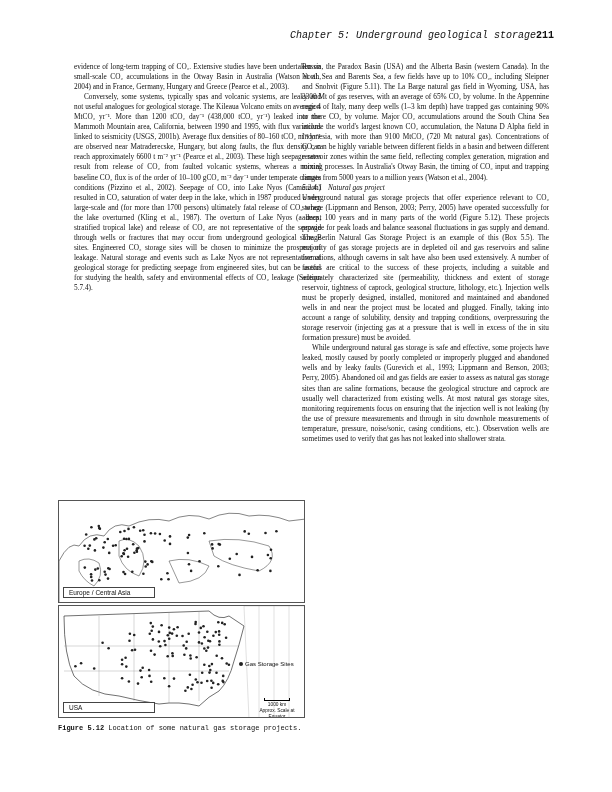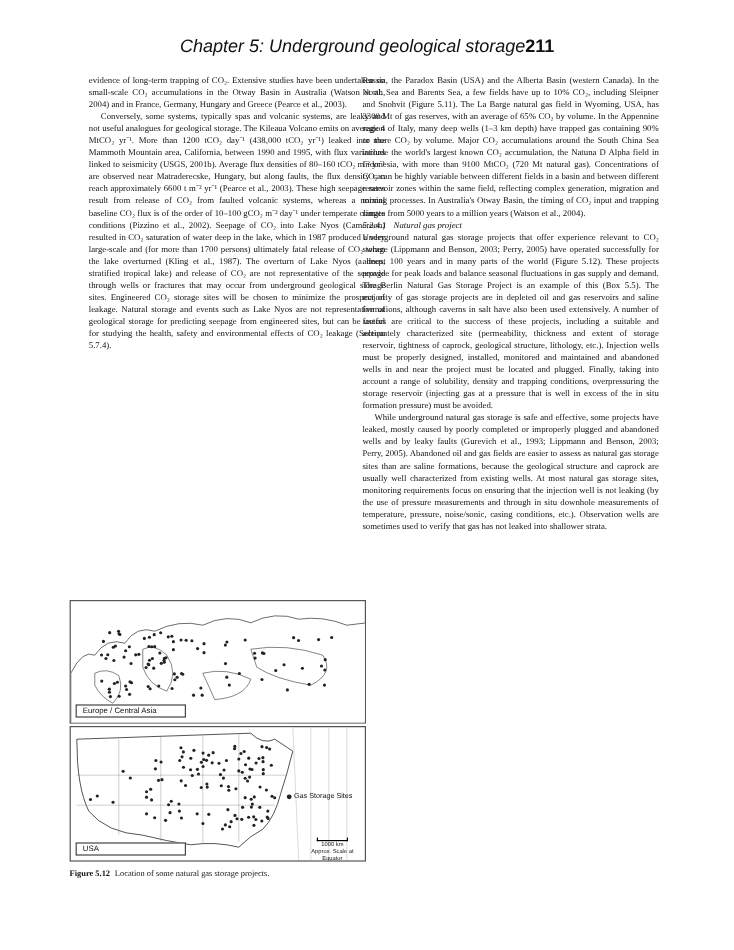--- a/index.html
+++ b/index.html
@@ -1,38 +1,38 @@
 <!DOCTYPE html>
 <html><head>
 <meta charset="utf-8">
 <style>
   html, body { margin: 0; padding: 0; background: #ffffff; }
   body { width: 612px; height: 792px; position: relative; overflow: hidden; color: #111; }
-  .hdr { position: absolute; left: 58px; right: 58px; top: 30px; height: 14px; display: flex; justify-content: center; font-family: Liberation Sans, sans-serif; font-size: 15px; }
+  .hdr { position: absolute; left: 58px; right: 58px; top: 30px; height: 14px; display: flex; justify-content: flex-end; font-family: Liberation Mono, monospace; font-size: 10px; }
   .hdr-title { font-style: italic; }
   .hdr-page { font-weight: bold; }
   .col { position: absolute; top: 62px; width: 247px; font-family: "Liberation Serif", serif; font-size: 7.3px; line-height: 10.05px; text-align: justify; hyphens: auto; }
   .col p { margin: 0; text-indent: 10px; }
   .col p.noindent { text-indent: 0; }
   .colL { left: 58px; margin-left: 16px; }
   .colR { left: 302px; }
   .sec { font-weight: bold; font-style: italic; margin: 8px 0 10px 0; text-indent: 0 !important; }
   .sec .num { display: inline-block; width: 44px; }
   .subsec { font-style: italic; margin: 6px 0 2px 0; text-indent: 0 !important; }
   .subsec .num { display: inline-block; width: 26px; }
   .figure { position: absolute; left: 58px; top: 500px; width: 247px; height: 218px; }
   .map { position: absolute; left: 0; width: 247px; border: 1px solid #555; box-sizing: border-box; overflow: hidden; background: #fff; }
   .map-eu { top: 0; height: 103px; }
   .map-us { top: 105px; height: 113px; }
   .map-label { position: absolute; left: 4px; bottom: 4px; background: #fff; border: 1px solid #444; font-family: "Liberation Sans", sans-serif; font-size: 6.5px; padding: 1px 5px; width: 80px; }
   .legend { position: absolute; left: 180px; top: 55px; font-family: "Liberation Sans", sans-serif; font-size: 6px; display: flex; align-items: center; gap: 2px; }
   .legend-dot { width: 4px; height: 4px; border-radius: 50%; background: #222; display: inline-block; }
   .scale { position: absolute; left: 192px; top: 92px; font-family: "Liberation Sans", sans-serif; font-size: 4.8px; text-align: center; width: 52px; line-height: 6px; }
   .scale-bar { width: 24px; height: 2px; border: 1px solid #000; border-top: none; margin: 0 auto 1px auto; }
-  .caption { position: absolute; left: 58px; top: 724px; font-family: Liberation Serif, serif; font-size: 7px; }
+  .caption { position: absolute; left: 58px; top: 724px; font-family: Liberation Mono, monospace; font-size: 7px; }
   .caption b { font-weight: bold; margin-right: 4px; }
 </style>
 </head>
 <body>
 
 <div class="hdr">
   <span class="hdr-title">Chapter 5: Underground geological storage</span>
   <span class="hdr-page">211</span>
 </div>
 

